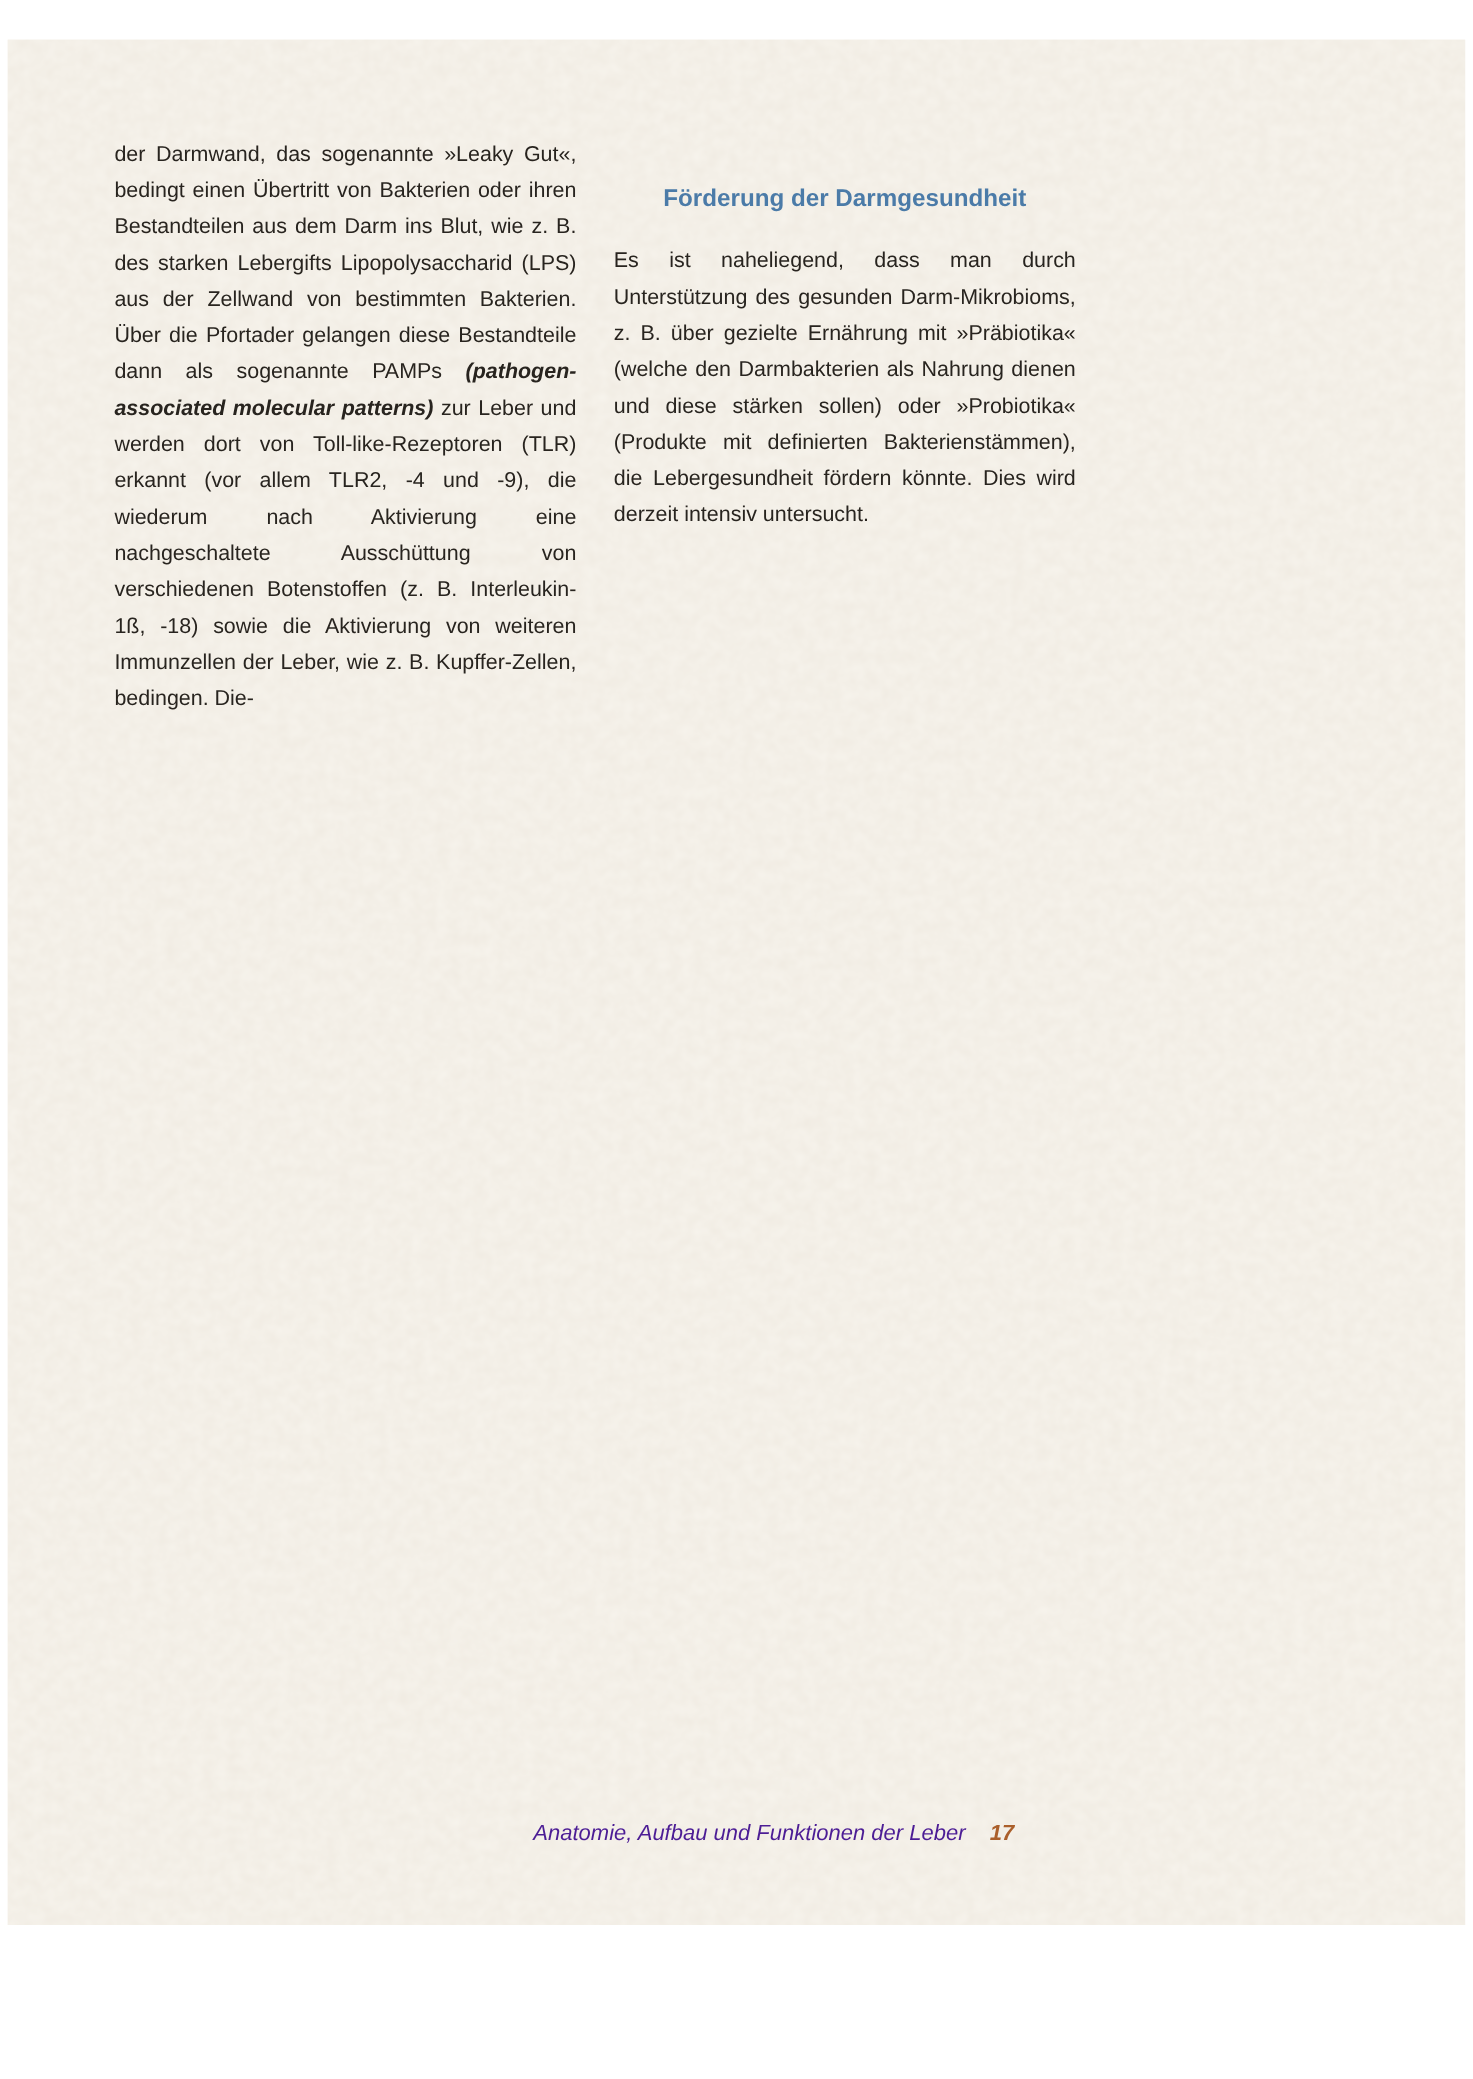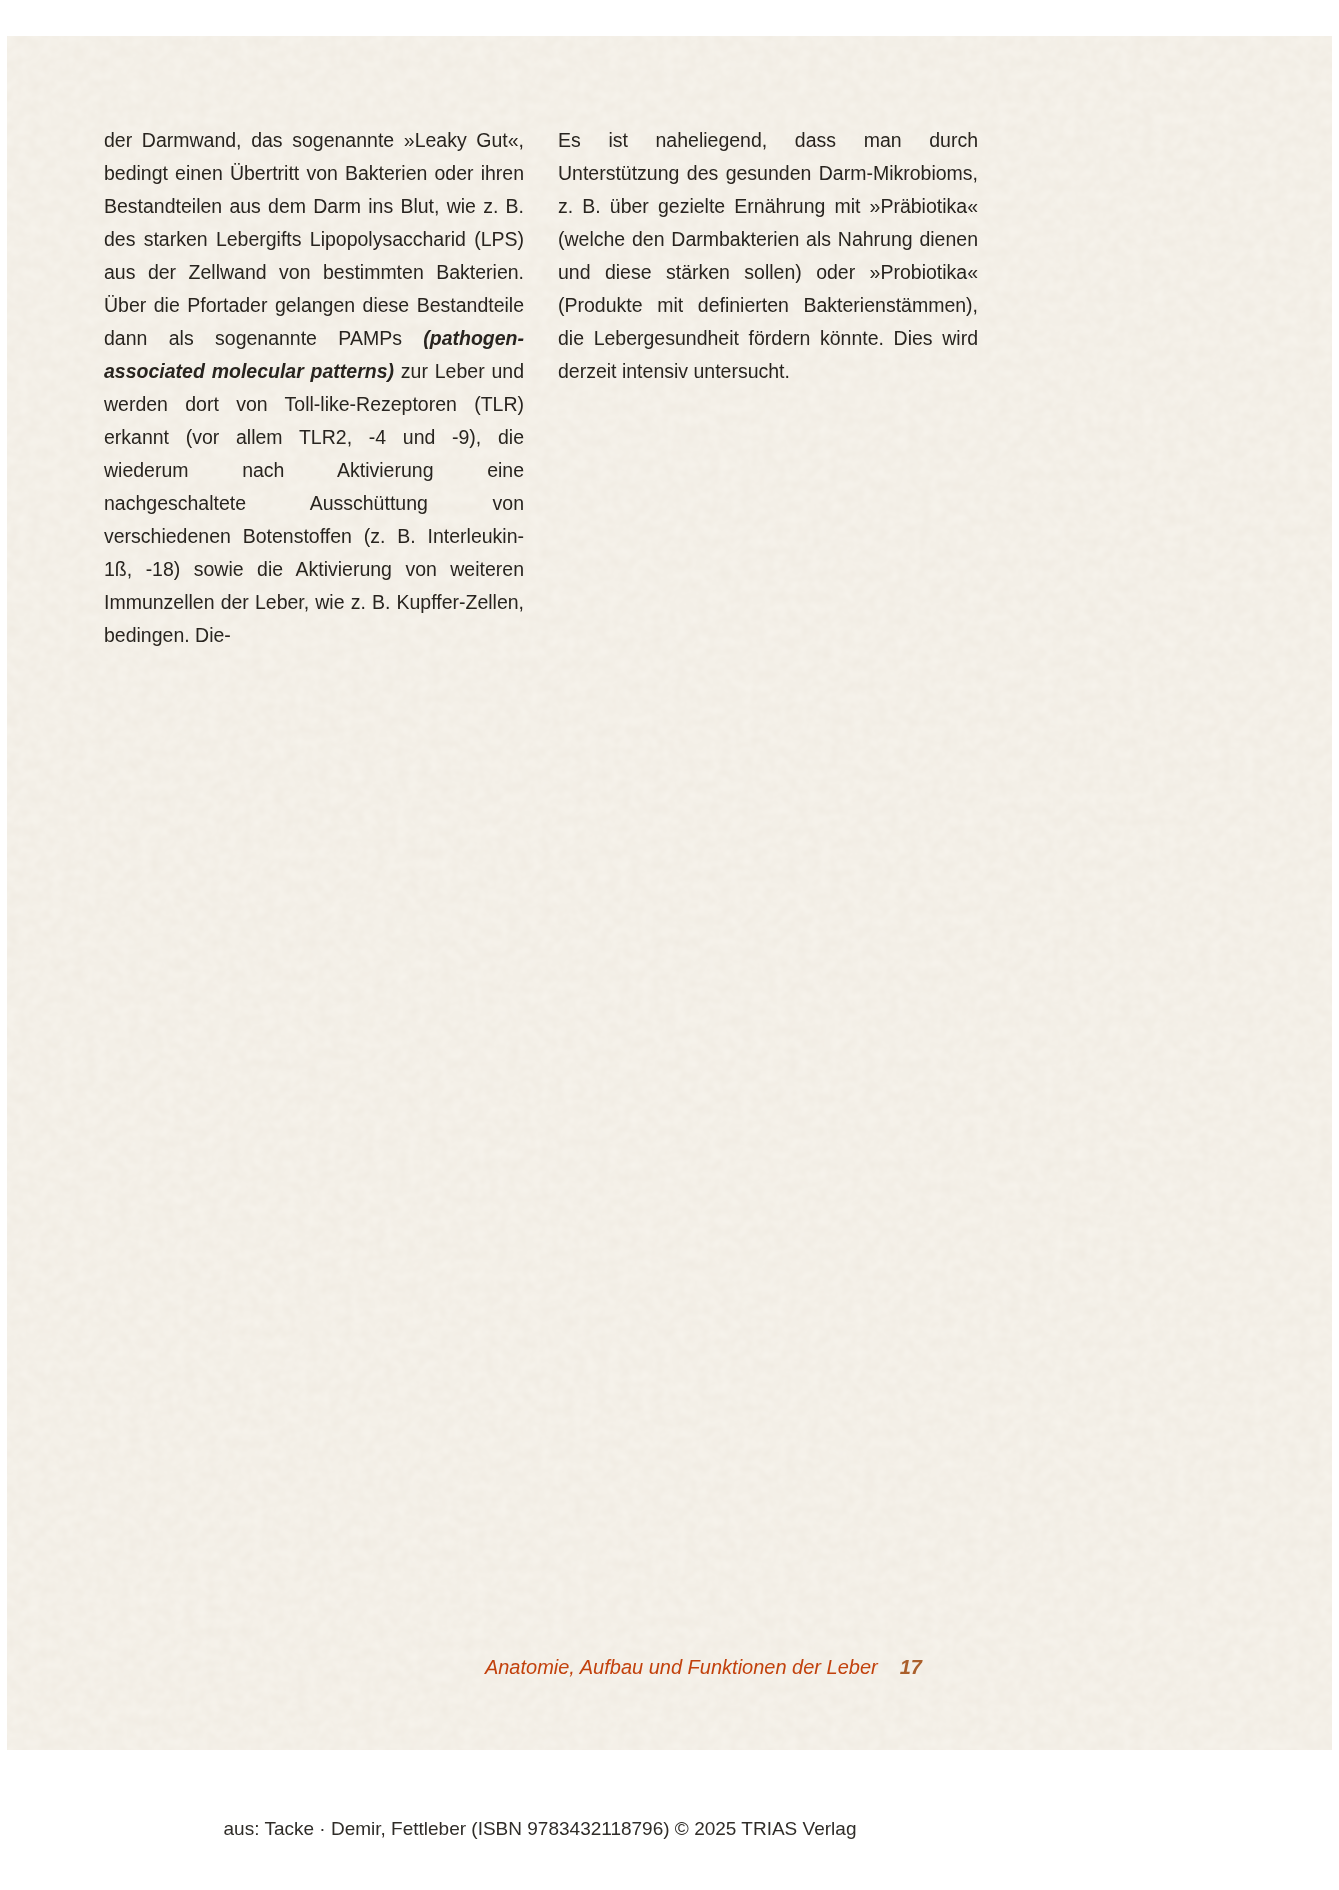--- a/index.html
+++ b/index.html
@@ -57,21 +57,21 @@
   .running-footer {
     position:absolute;
     top:1620px;
     left:97px;
     width:818px;
     text-align:right;
     white-space:nowrap;
   }
   .chapter {
     font-style:italic;
-    color:#c2410c;
+    color:#4c1d95;
     font-size:20px;
   }
   .pagenum {
     font-weight:700;
     color:#aa5f2b;
     font-size:20px;
     margin-left:22px;
     font-style:italic;
   }
   .imprint {
@@ -101,25 +101,25 @@
       <rect width="100%" height="100%" filter="url(#paperNoise)"></rect>
     </svg>
 
     <div class="page-content">
 
       <div class="col col-left">
         <p class="body-text"><span>der Darmwand, das sogenannte »Leaky Gut«, bedingt einen Übertritt von Bakterien oder ihren Bestandteilen aus dem Darm ins Blut, wie z. B. des starken Lebergifts Lipopolysaccharid (LPS) aus der Zellwand von bestimmten Bakterien. Über die Pfortader gelangen diese Bestandteile dann als sogenannte PAMPs </span><span class="ital">(pathogen-associated molecular patterns)</span><span> zur Leber und werden dort von Toll-like-Rezeptoren (TLR) erkannt (vor allem TLR2, -4 und -9), die wiederum nach Aktivierung eine nachgeschaltete Ausschüttung von verschiedenen Botenstoffen (z. B. Interleukin-1ß, -18) sowie die Aktivierung von weiteren Immunzellen der Leber, wie z. B. Kupffer-Zellen, bedingen. Die-</span></p>
       </div>
 
       <div class="col col-right">
+        <h2 class="heading">Förderung der Darmgesundheit</h2>
         <p class="body-text">Es ist naheliegend, dass man durch Unterstützung des gesunden Darm-Mikrobioms, z. B. über gezielte Ernährung mit »Präbiotika« (welche den Darmbakterien als Nahrung dienen und diese stärken sollen) oder »Probiotika« (Produkte mit definierten Bakterienstämmen), die Lebergesundheit fördern könnte. Dies wird derzeit intensiv untersucht.</p>
       </div>
 
       <div class="running-footer">
         <span class="chapter">Anatomie, Aufbau und Funktionen der Leber</span><span class="pagenum">17</span>
       </div>
 
     </div>
   </div>
 
-  <div class="imprint">aus: Tacke · Demir, Fettleber (ISBN 9783432118796) © 2025 TRIAS Verlag</div>
 
 </div>
 
 </body></html>

